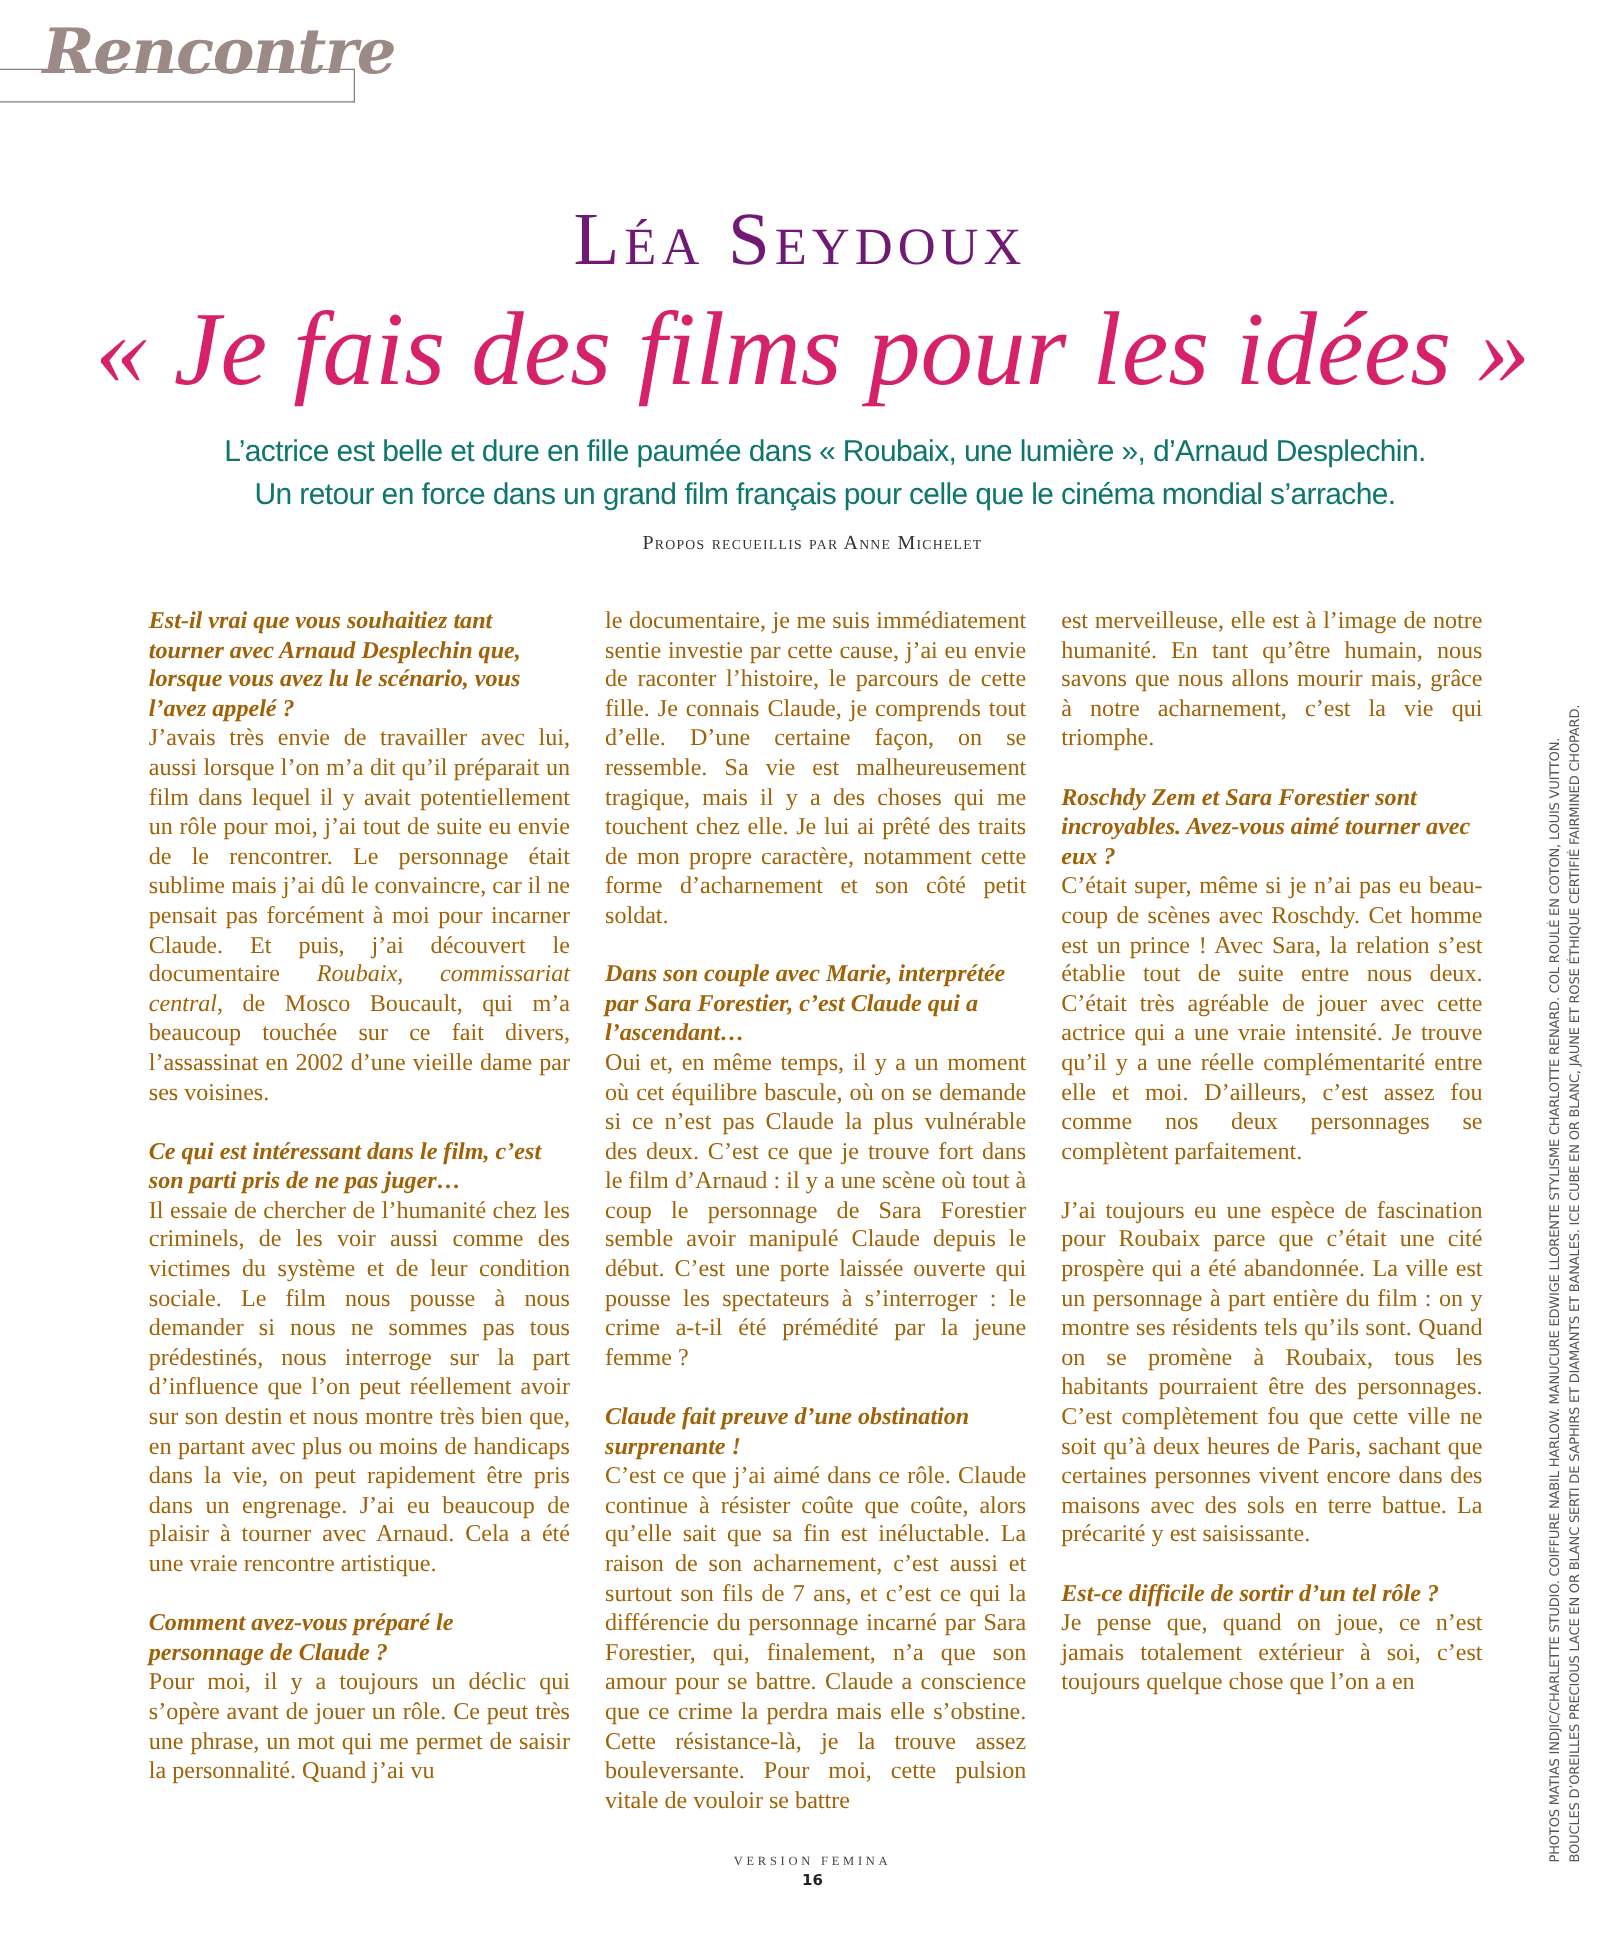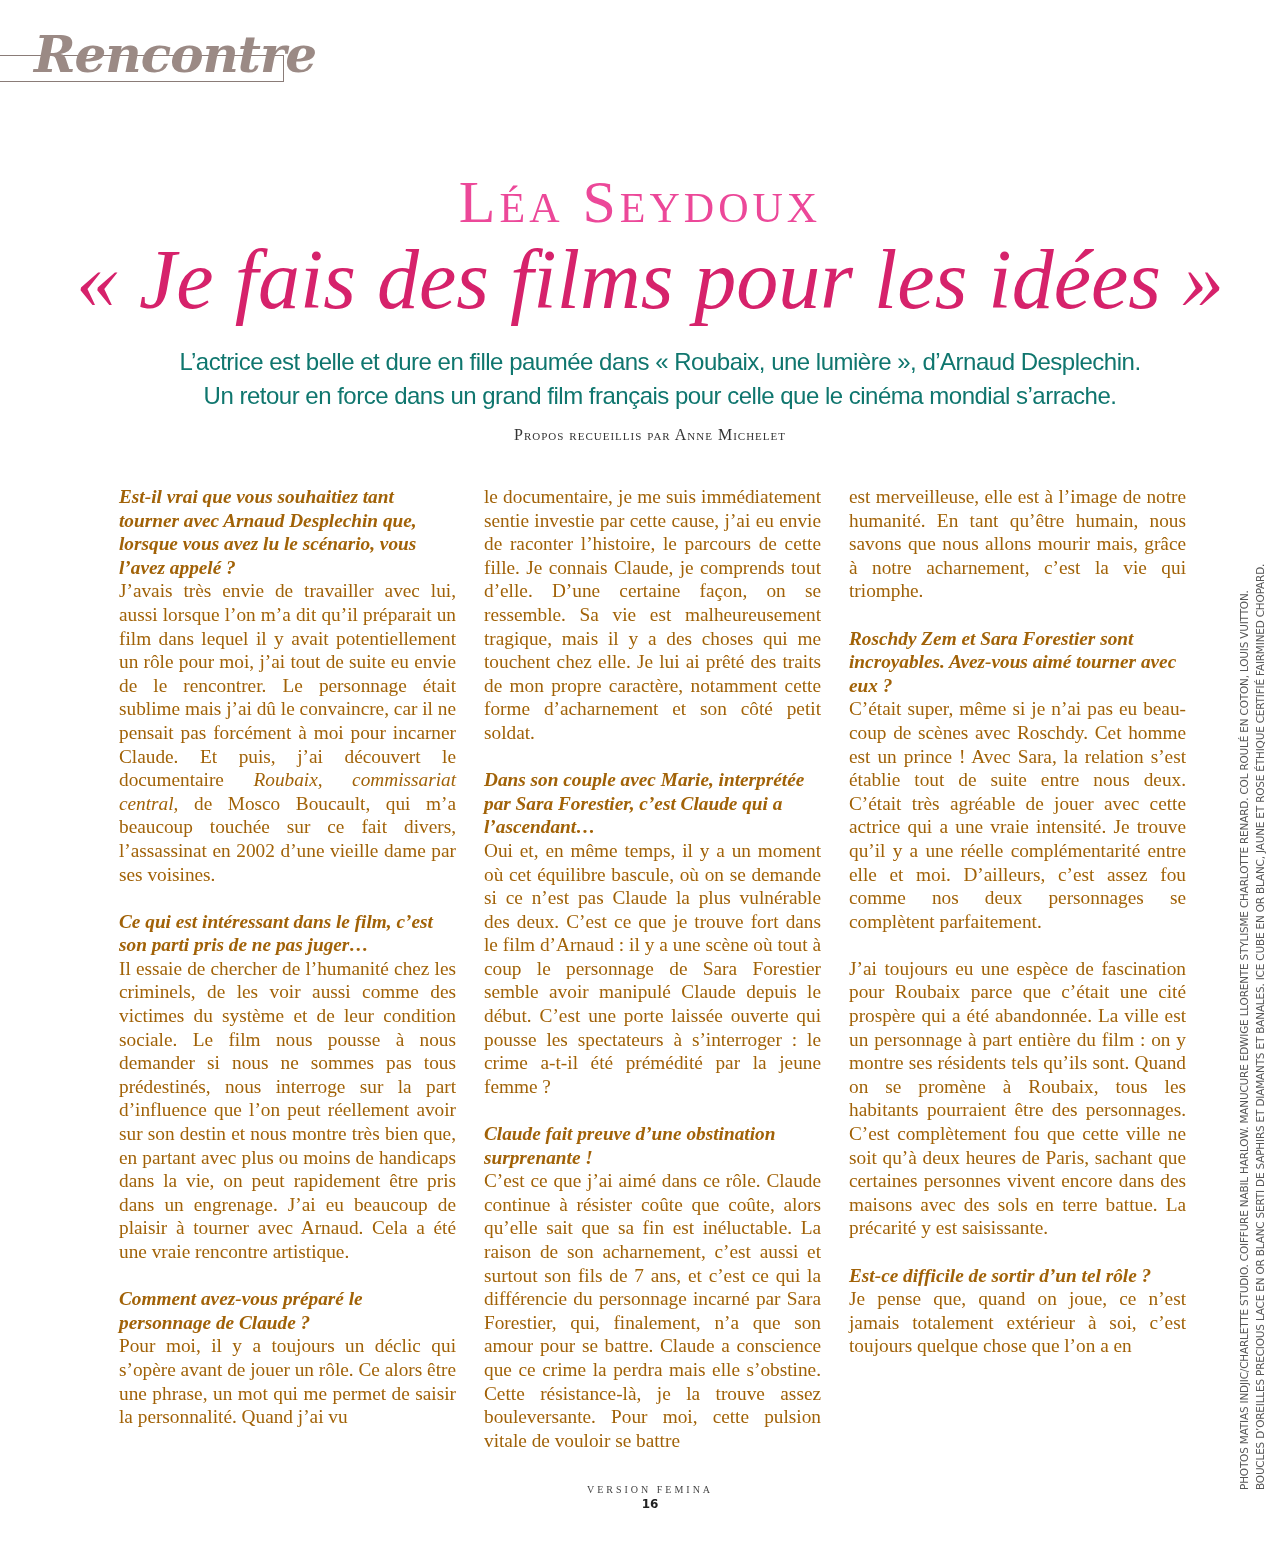--- a/index.html
+++ b/index.html
@@ -6,28 +6,28 @@
   body { width: 1280px; height: 1560px; position: relative; overflow: hidden; color: #2a2a2a; }
   .rubric {
     position: absolute; left: 0; top: 10px; width: 284px; height: 74px;
   }
   .rubric-box {
     position: absolute; left: 0; top: 45px; width: 284px; height: 27px;
     border-top: 1px solid #8a7c78; border-bottom: 1px solid #8a7c78; border-right: 1px solid #8a7c78;
     box-sizing: border-box;
   }
   .rubric-text {
-    position: absolute; left: 34px; top: 20px;
+    position: absolute; left: 34px; top: 6px;
     font-family: "DejaVu Serif", serif; font-style: italic; font-weight: bold;
     font-size: 50px; color: #9b8a85; letter-spacing: -1px; background: transparent;
     line-height: 1;
   }
   .headline-name {
-    position: absolute; left: 0; width: 1280px; top: 172px; text-align: center;
-    font-family: "Liberation Serif", serif; font-size: 60px; color: #ec4899;
+    position: absolute; left: 0; width: 1280px; top: 161px; text-align: center;
+    font-family: "Liberation Serif", serif; font-size: 60px; color: #701a75;
     font-variant: small-caps; letter-spacing: 4px; line-height: 1;
   }
   .headline-quote {
     position: absolute; left: 0; width: 1300px; top: 238px; text-align: center;
     font-family: "Liberation Serif", serif; font-style: italic; font-size: 84px;
     color: #d6226b; line-height: 1; letter-spacing: 0px;
   }
   .standfirst {
     position: absolute; left: 60px; width: 1200px; top: 345px; text-align: center;
     font-family: "Liberation Sans", sans-serif; font-size: 24px; color: #0f766e;
@@ -82,21 +82,21 @@
 </div>
 
 <div class="byline">Propos recueillis par Anne Michelet</div>
 
 <div class="col col1">
   <p class="q">Est-il vrai que vous souhaitiez tant tourner avec Arnaud Desplechin que, lorsque vous avez lu le scénario, vous l’avez appelé ?</p>
   <p class="a"><span>J’avais très envie de travailler avec lui, aussi lorsque l’on m’a dit qu’il préparait un film dans lequel il y avait potentiel­lement un rôle pour moi, j’ai tout de suite eu envie de le rencontrer. Le per­sonnage était sublime mais j’ai dû le convaincre, car il ne pensait pas forcé­ment à moi pour incarner Claude. Et puis, j’ai découvert le documentaire </span><i>Roubaix, commissariat central,</i><span> de Mosco Boucault, qui m’a beaucoup touchée sur ce fait divers, l’assassinat en 2002 d’une vieille dame par ses voisines.</span></p>
   <p class="q">Ce qui est intéressant dans le film, c’est son parti pris de ne pas juger…</p>
   <p class="a">Il essaie de chercher de l’humanité chez les criminels, de les voir aussi comme des victimes du système et de leur condition sociale. Le film nous pousse à nous demander si nous ne sommes pas tous prédestinés, nous interroge sur la part d’influence que l’on peut réelle­ment avoir sur son destin et nous montre très bien que, en partant avec plus ou moins de handicaps dans la vie, on peut rapidement être pris dans un engrenage. J’ai eu beaucoup de plaisir à tourner avec Arnaud. Cela a été une vraie rencontre artistique.</p>
   <p class="q">Comment avez-vous préparé le personnage de Claude ?</p>
-  <p class="a last">Pour moi, il y a toujours un déclic qui s’opère avant de jouer un rôle. Ce alors être une phrase, un mot qui me permet de saisir la personnalité. Quand j’ai vu</p>
+  <p class="a last">Pour moi, il y a toujours un déclic qui s’opère avant de jouer un rôle. Ce peut très une phrase, un mot qui me permet de saisir la personnalité. Quand j’ai vu</p>
 </div>
 
 <div class="col col2">
   <p class="a">le documentaire, je me suis immédiate­ment sentie investie par cette cause, j’ai eu envie de raconter l’histoire, le par­cours de cette fille. Je connais Claude, je comprends tout d’elle. D’une certaine façon, on se ressemble. Sa vie est mal­heureusement tragique, mais il y a des choses qui me touchent chez elle. Je lui ai prêté des traits de mon propre carac­tère, notamment cette forme d’acharne­ment et son côté petit soldat.</p>
   <p class="q">Dans son couple avec Marie, interprétée par Sara Forestier, c’est Claude qui a l’ascendant…</p>
   <p class="a">Oui et, en même temps, il y a un moment où cet équilibre bascule, où on se demande si ce n’est pas Claude la plus vulnérable des deux. C’est ce que je trouve fort dans le film d’Arnaud : il y a une scène où tout à coup le personnage de Sara Forestier semble avoir manipulé Claude depuis le début. C’est une porte laissée ouverte qui pousse les specta­teurs à s’interroger : le crime a-t-il été prémédité par la jeune femme ?</p>
   <p class="q">Claude fait preuve d’une obstination surprenante !</p>
   <p class="a last">C’est ce que j’ai aimé dans ce rôle. Claude continue à résister coûte que coûte, alors qu’elle sait que sa fin est inéluctable. La raison de son acharnement, c’est aussi et surtout son fils de 7 ans, et c’est ce qui la différencie du personnage incarné par Sara Forestier, qui, finalement, n’a que son amour pour se battre. Claude a conscience que ce crime la perdra mais elle s’obstine. Cette résistance-là, je la trouve assez bouleversante. Pour moi, cette pulsion vitale de vouloir se battre</p>
 </div>
 

